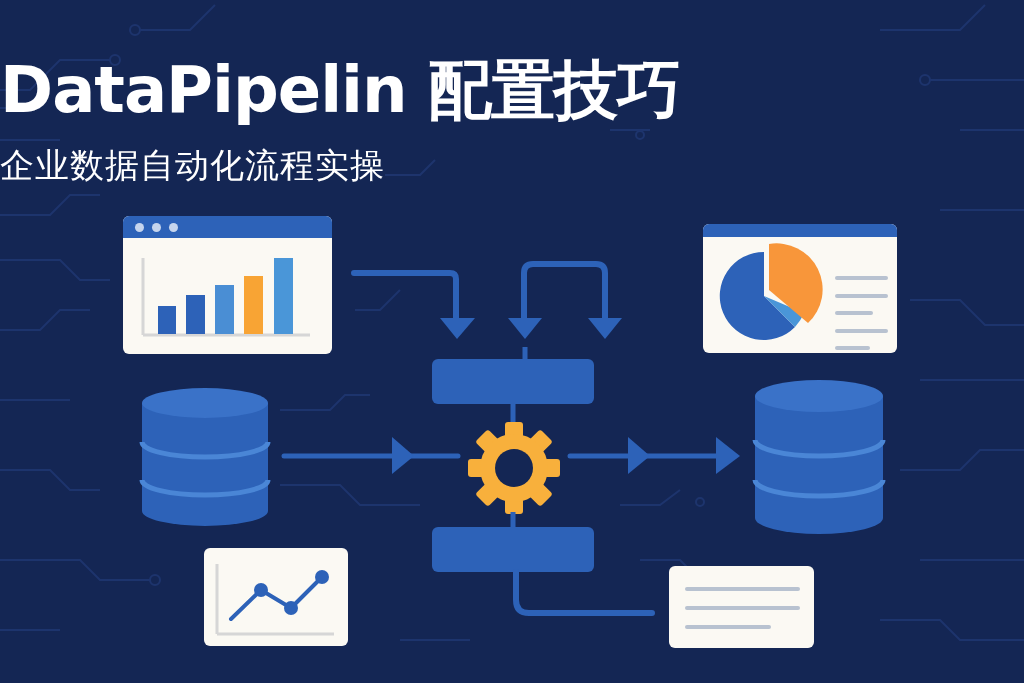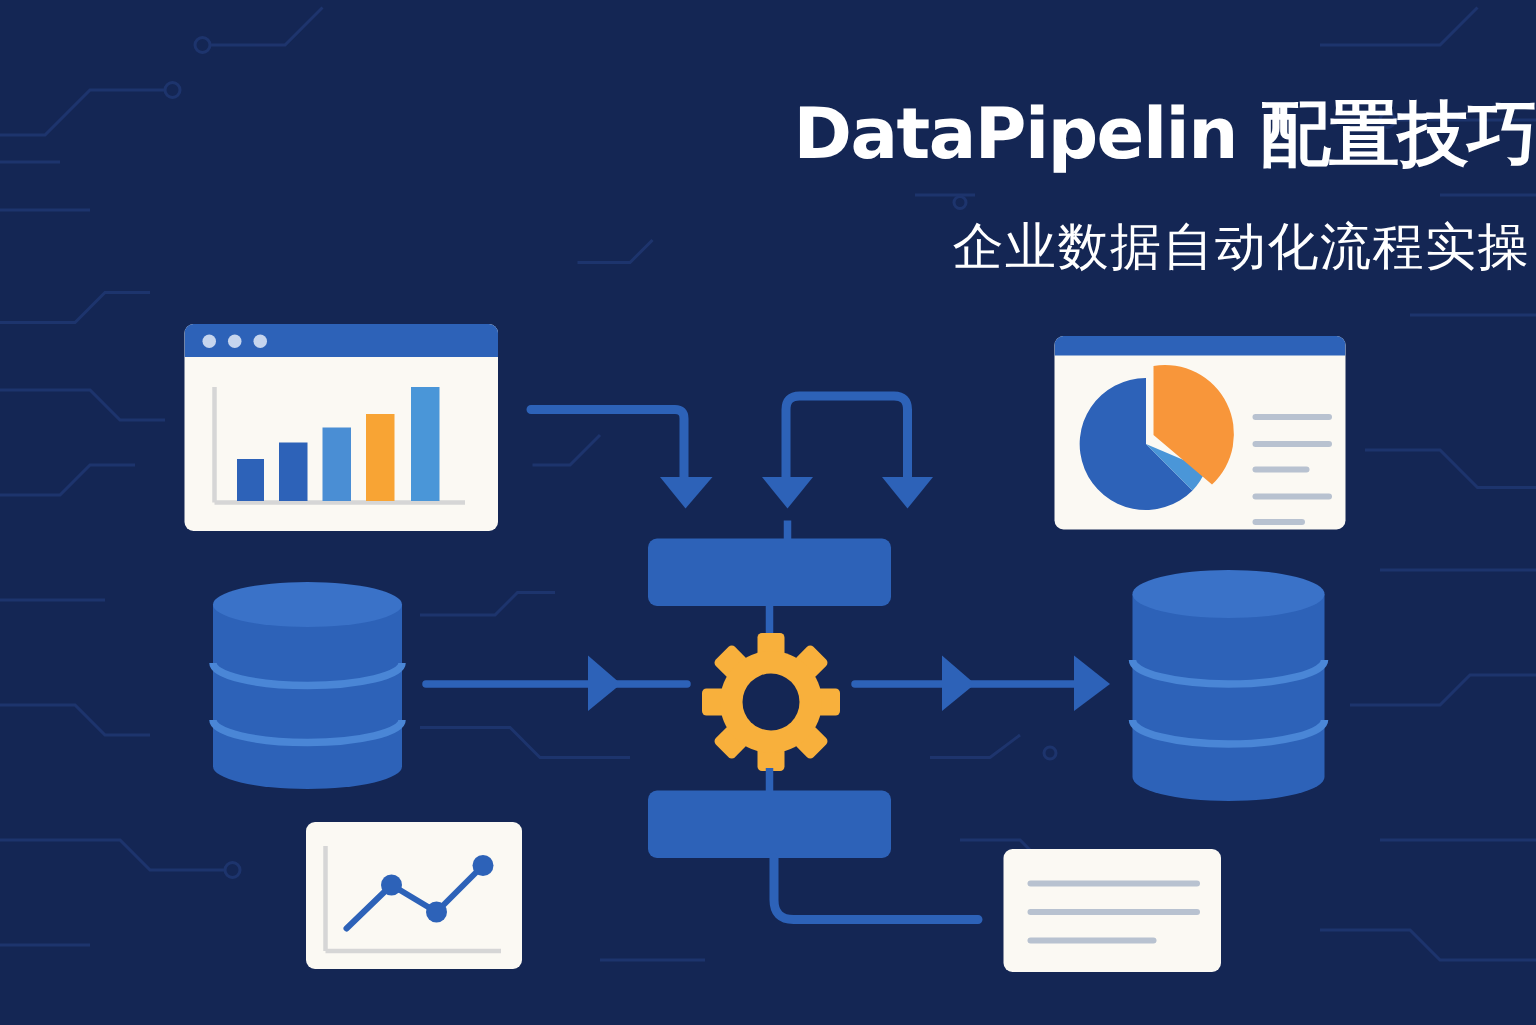--- a/index.html
+++ b/index.html
@@ -1,19 +1,19 @@
 <!DOCTYPE html>
 <html><head>
 <meta charset="utf-8">
 <style>
   html, body { margin:0; padding:0; }
   body { width:1024px; height:683px; overflow:hidden; background:#142654; position:relative; font-family:"DejaVu Sans", sans-serif; }
   .bg-svg { position:absolute; left:0; top:0; }
-  .title { position:absolute; left:0; width:1024px; top:52px; text-align:right; color:#ffffff; font-weight:bold; font-size:47px; letter-spacing:-1px; line-height:76px; }
-  .subtitle { position:absolute; left:0; width:1020px; top:143px; text-align:right; color:#ffffff; font-size:34px; line-height:44px; letter-spacing:1px; }
+  .title { position:absolute; left:0; width:1024px; top:52px; text-align:left; color:#ffffff; font-weight:bold; font-size:64px; letter-spacing:-1px; line-height:76px; }
+  .subtitle { position:absolute; left:0; width:1020px; top:143px; text-align:left; color:#ffffff; font-size:34px; line-height:44px; letter-spacing:1px; }
   .card { position:absolute; background:#fbf9f3; border-radius:6px; overflow:hidden; }
   .card-header { height:22px; background:#2d62b8; position:relative; }
   .dot { position:absolute; top:7px; width:9px; height:9px; border-radius:50%; background:#c6d5ee; }
   .layer { position:absolute; left:0; top:0; }
 </style>
 </head>
 <body>
 
 <svg class="bg-svg" width="1024" height="683" viewBox="0 0 1024 683">
   <g stroke="#1f3670" stroke-width="2" fill="none" opacity="0.9">

